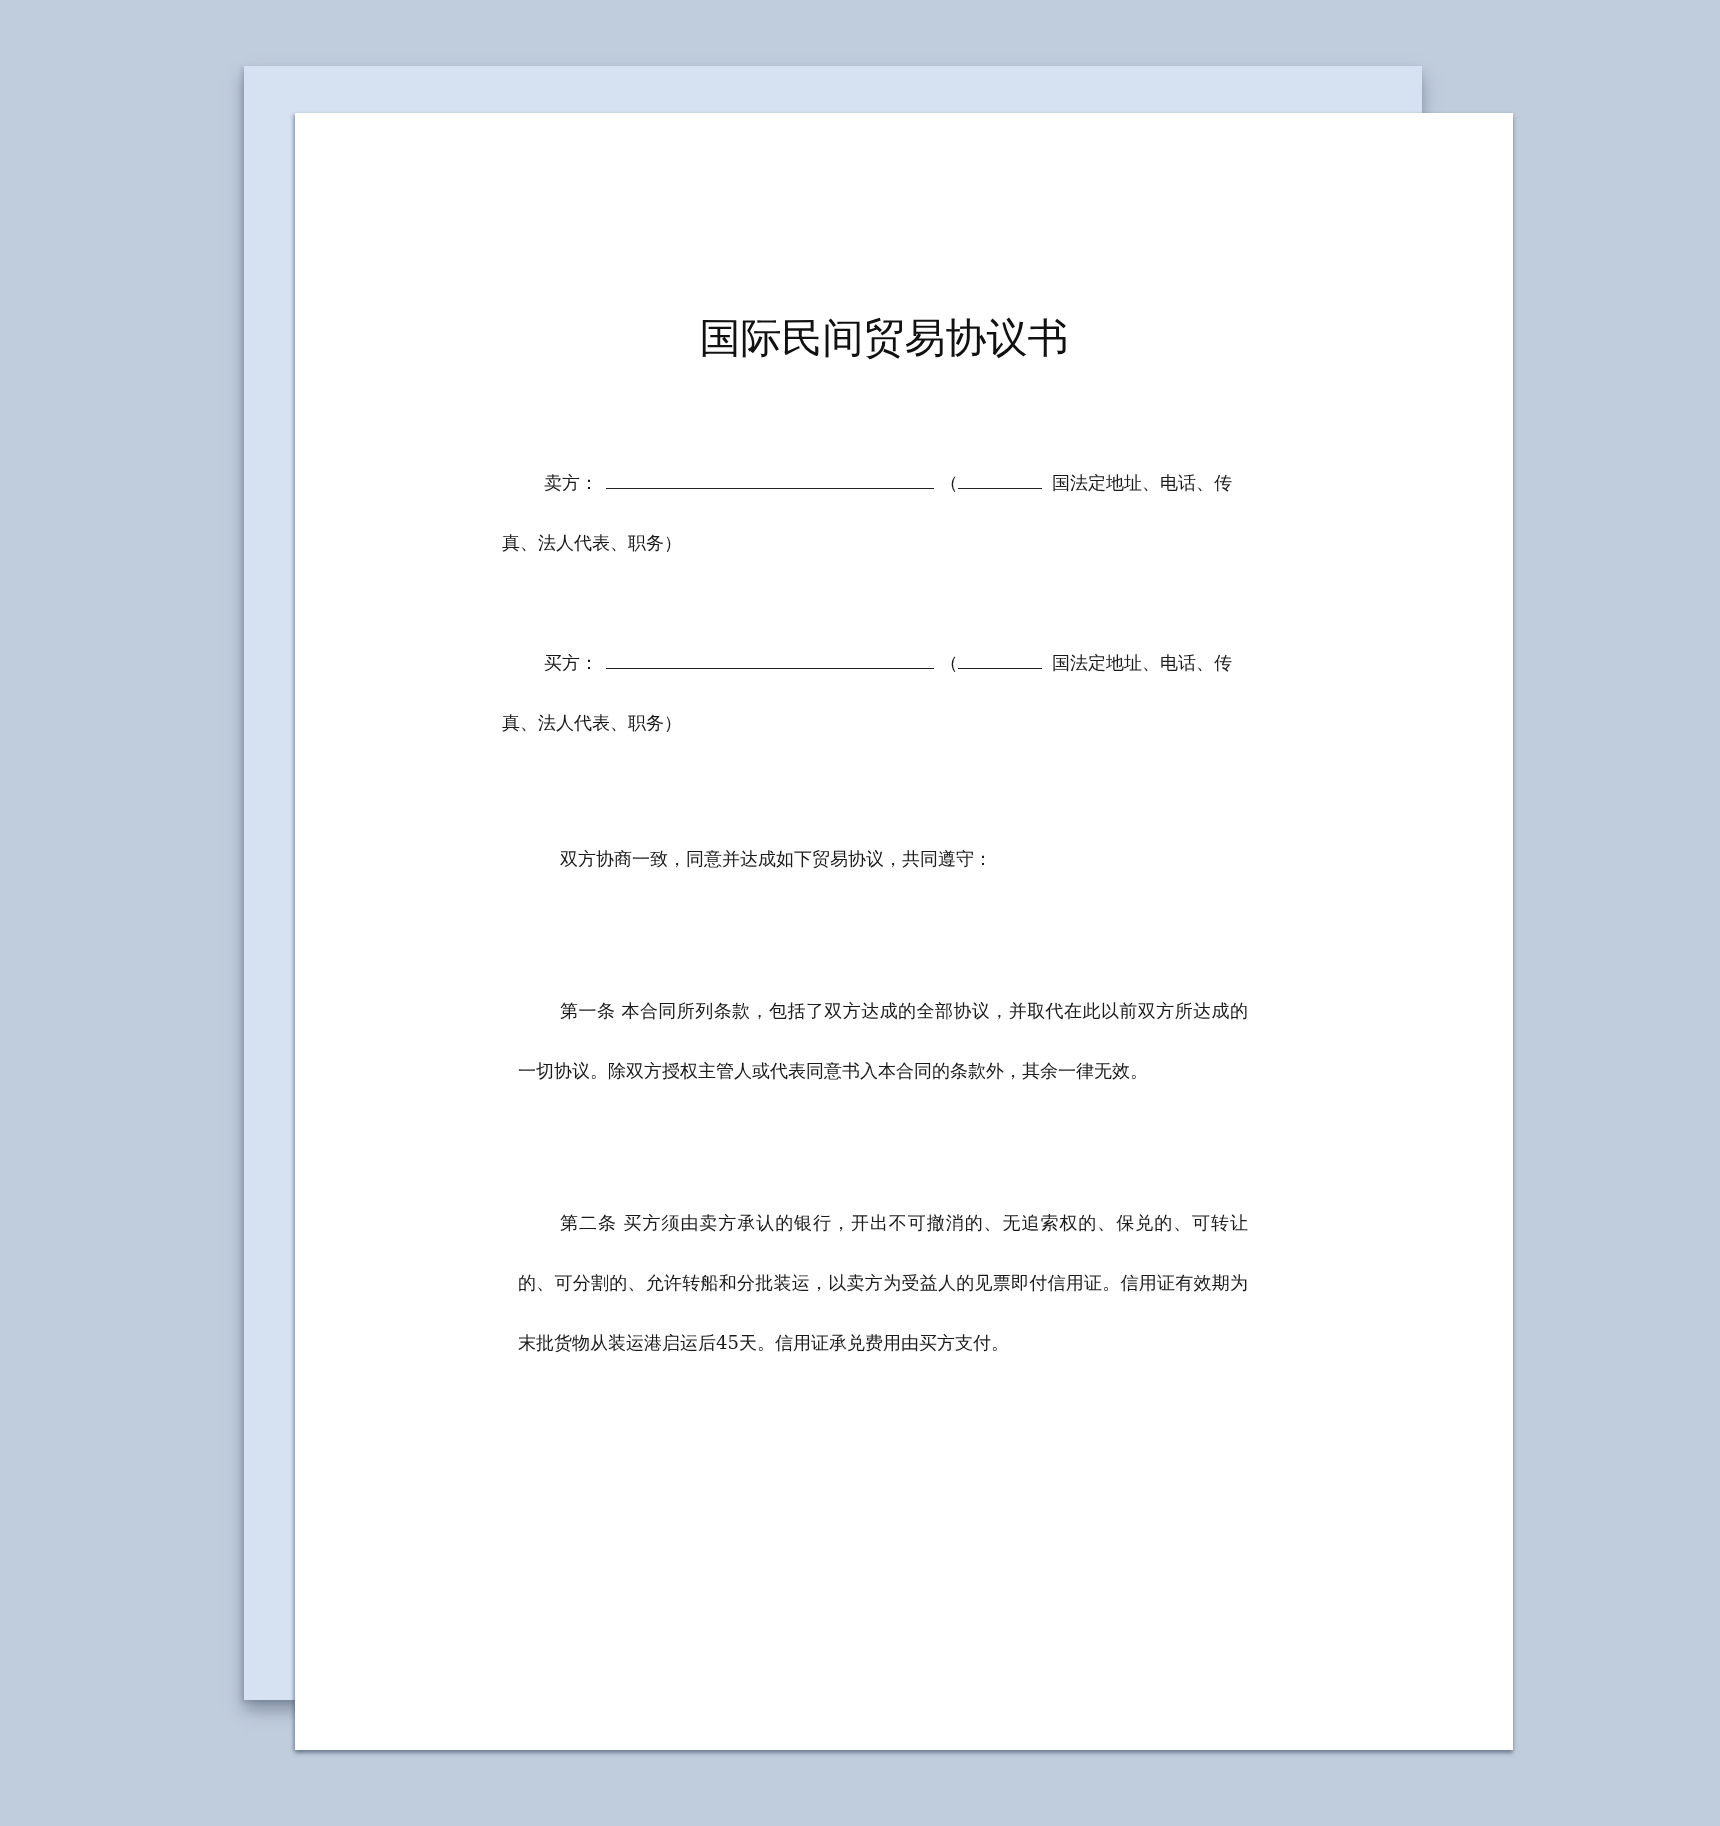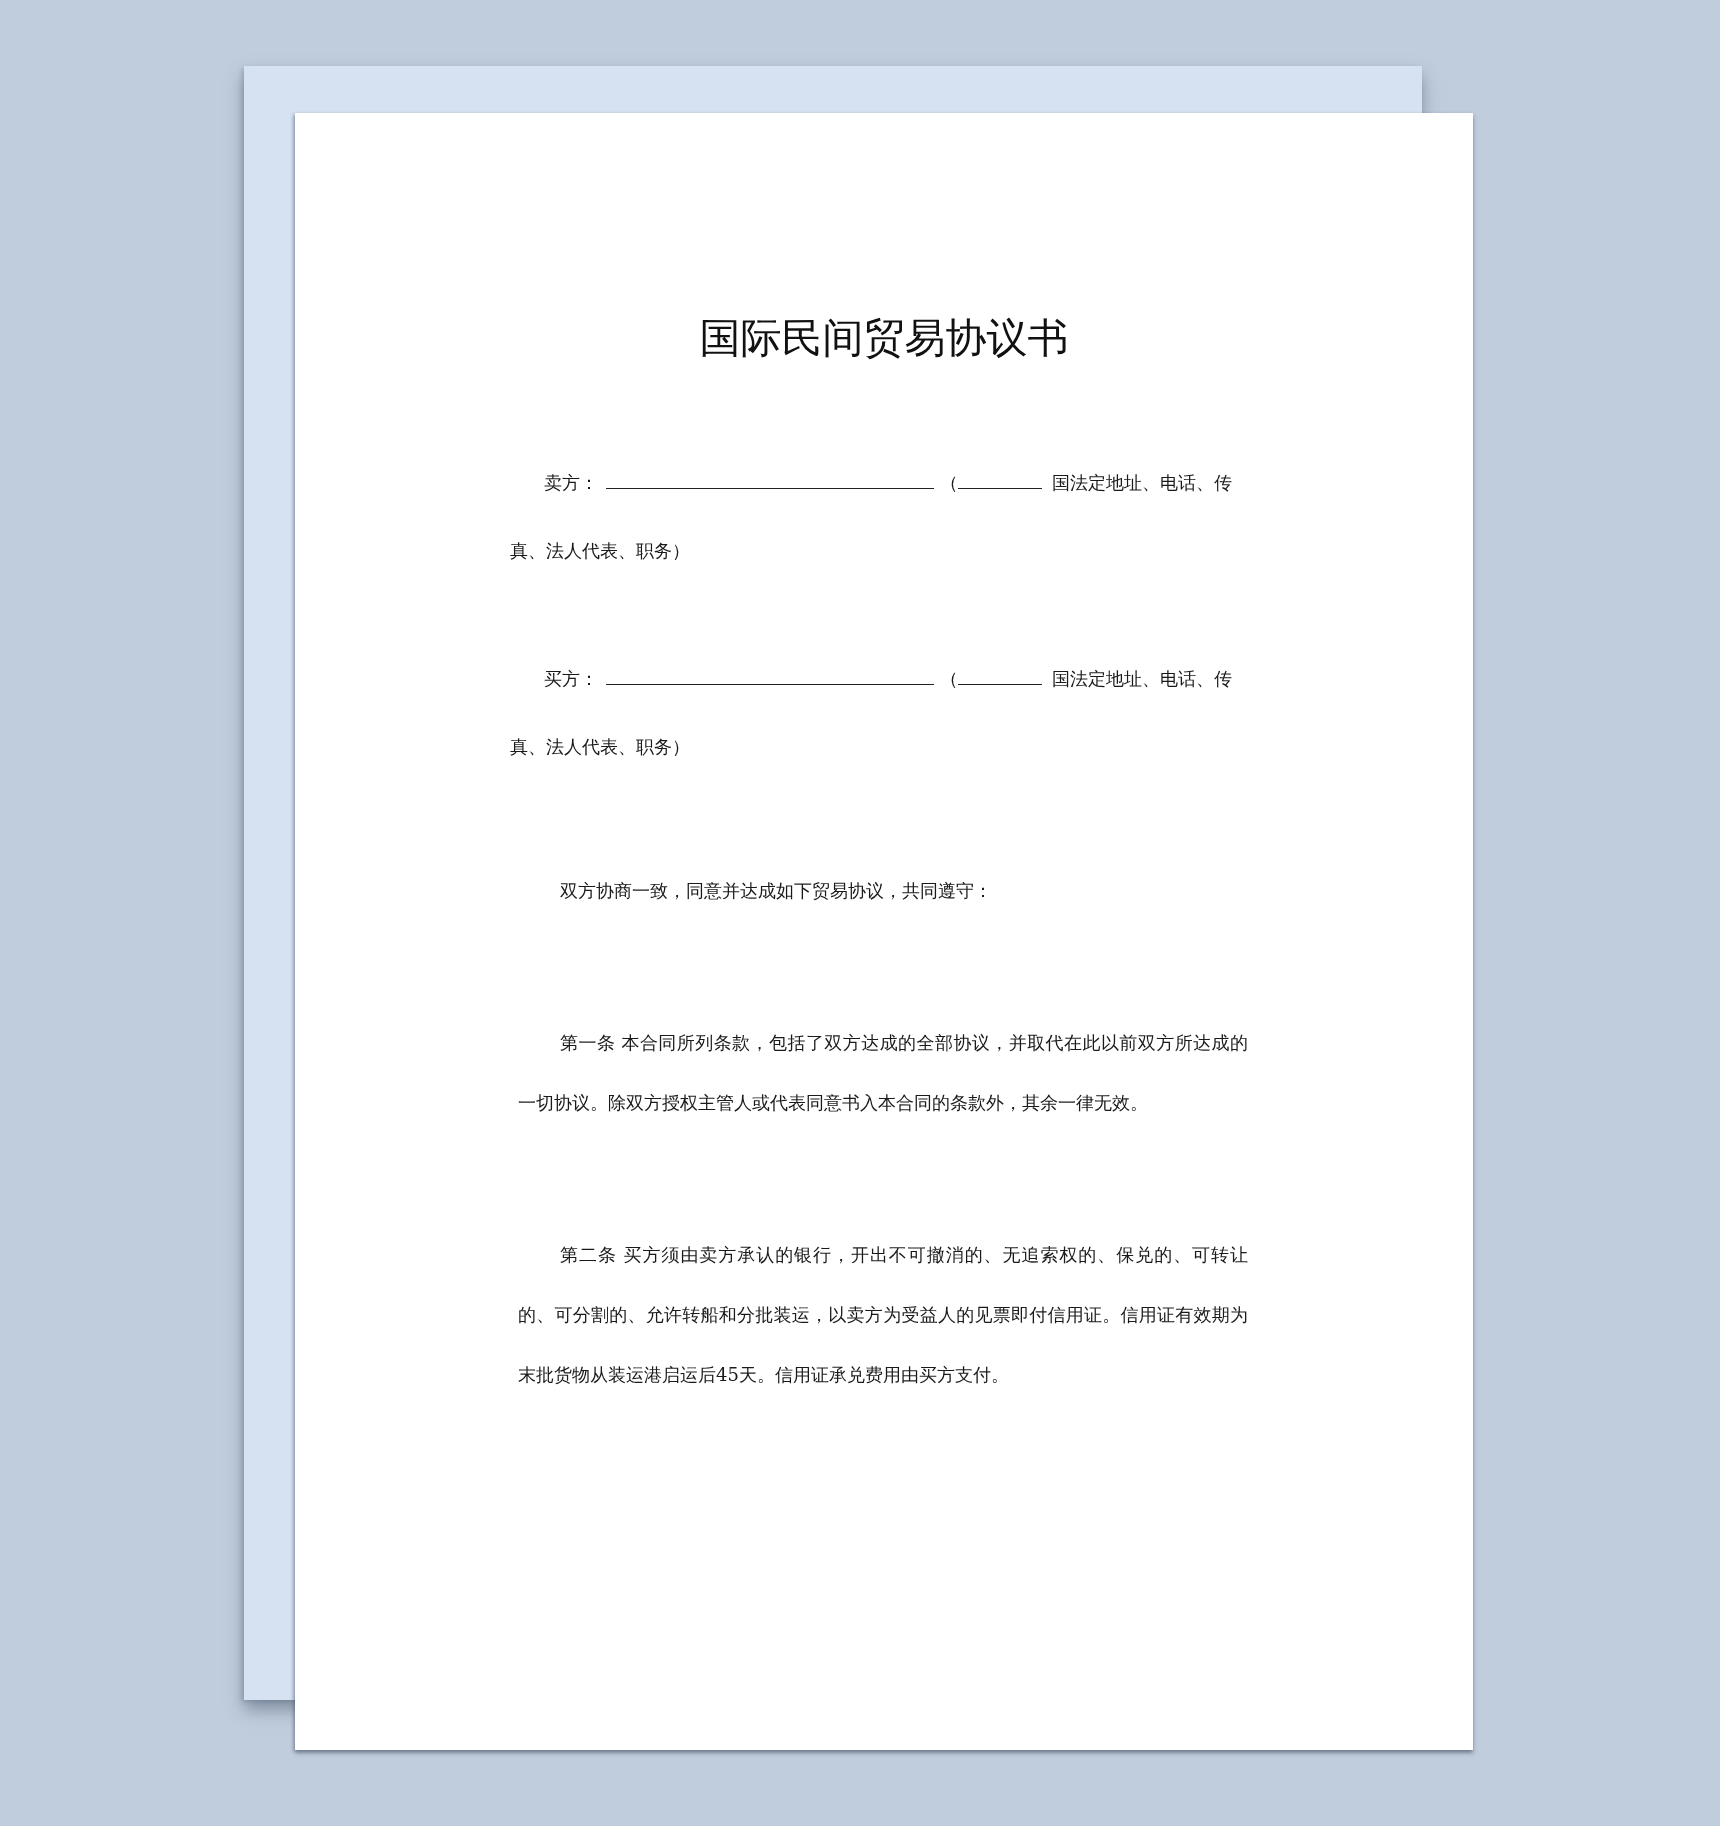--- a/index.html
+++ b/index.html
@@ -24,20 +24,21 @@
     box-shadow: 0 10px 16px rgba(80, 95, 115, 0.55), -2px 2px 4px rgba(80,95,115,0.25);
   }
   .front-page {
     position: absolute;
     left: 295px;
     top: 113px;
     width: 1178px;
     height: 1637px;
     background: #ffffff;
     box-shadow: 0 3px 4px rgba(70, 85, 105, 0.6), -2px 1px 3px rgba(70,85,105,0.25);
+    padding-left: 40px;
   }
   .doc-title {
     position: absolute;
     left: 0;
     top: 198px;
     width: 1178px;
     text-align: center;
     font-size: 41px;
     line-height: 54px;
     color: #111111;
@@ -56,21 +57,21 @@
     text-indent: 42px;
     text-align: justify;
     text-align-last: left;
   }
   .party-line {
     margin: 0;
     white-space: nowrap;
     text-indent: 42px;
   }
   .party-line2 {
-    margin: 8px;
+    margin: 0;
   }
   .blank-long {
     display: inline-block;
     width: 328px;
     border-bottom: 1.5px solid #222;
     height: 18px;
     vertical-align: baseline;
     margin-left: 8px;
     margin-right: 6px;
   }

